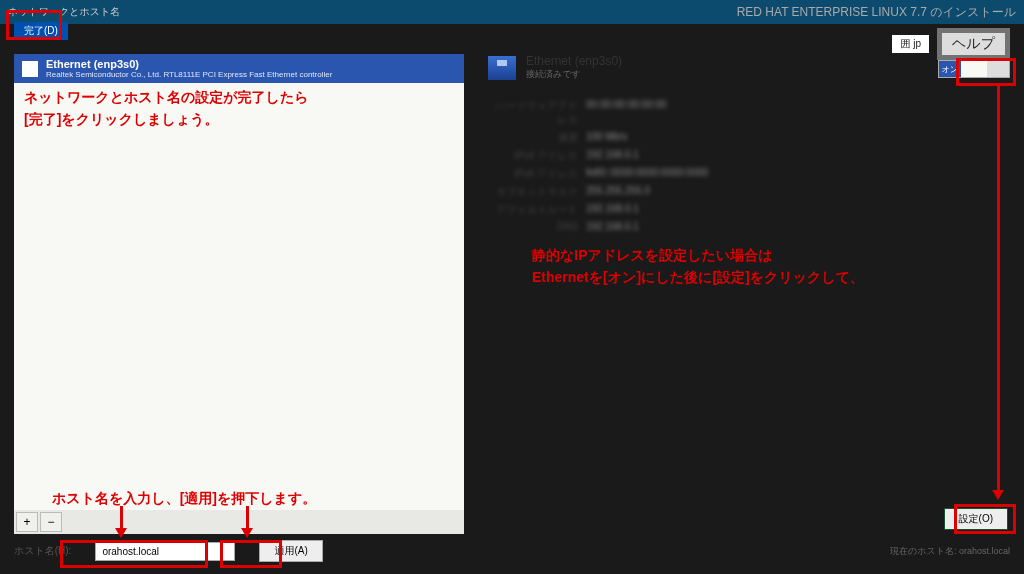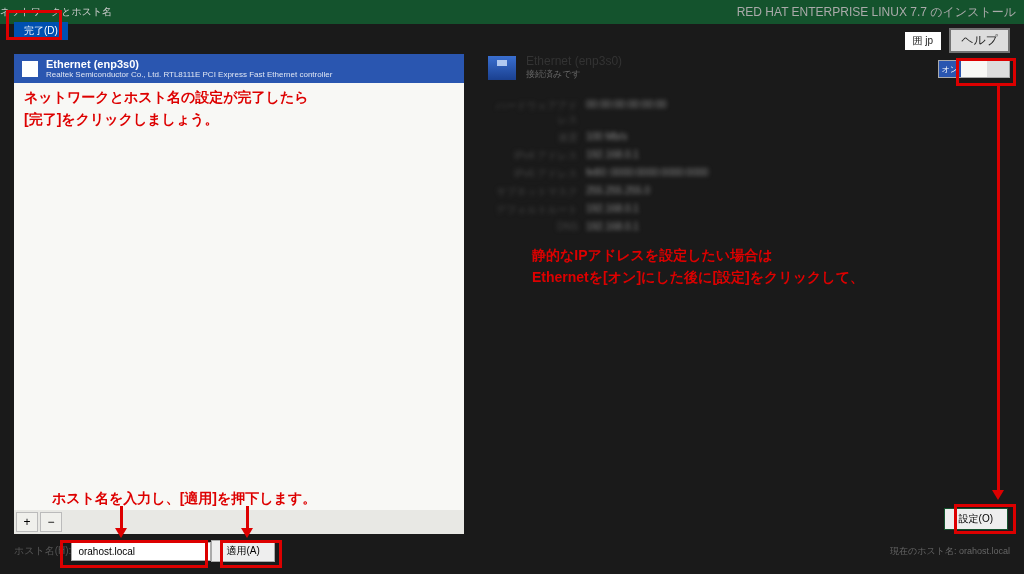--- a/index.html
+++ b/index.html
@@ -7,25 +7,25 @@
     width: 1024px;
     height: 574px;
     background: #1a1a1a;
     font-family: sans-serif;
     font-size: 11px;
     overflow: hidden;
     position: relative;
   }
   .topbar {
     height: 24px;
-    background: #14532d;
+    background: #0c4a6e;
     color: #aaa;
     display: flex;
     align-items: center;
-    padding: 0 0;
+    padding: 0 8px;
     position: relative;
   }
   .done-btn {
     background: #0050b0;
     color: #fff;
     border: none;
     padding: 2px 10px;
     font-size: 10px;
     cursor: pointer;
     position: absolute;
@@ -48,23 +48,23 @@
   }
   .lang-box {
     background: #fff;
     color: #222;
     padding: 2px 8px;
     font-size: 10px;
   }
   .help-btn {
     background: #ddd;
     color: #222;
-    border: 2px solid #737373;
+    border: 5px solid #737373;
     padding: 2px 10px;
-    font-size: 12px;
+    font-size: 14px;
   }
   .content {
     position: absolute;
     top: 54px;
     left: 14px;
     right: 14px;
     bottom: 40px;
     display: flex;
     gap: 24px;
   }
@@ -179,21 +179,21 @@
     padding: 3px 14px;
     font-size: 10px;
   }
   .bottom-bar {
     position: absolute;
     left: 14px;
     right: 14px;
     bottom: 12px;
     display: flex;
     align-items: center;
-    gap: 0;
+    gap: 24px;
     font-size: 10px;
     color: #555;
   }
   .host-input {
     width: 140px;
     padding: 3px 6px;
     border: 1px solid #aaa;
     font-size: 10px;
     background: #fff;
   }

